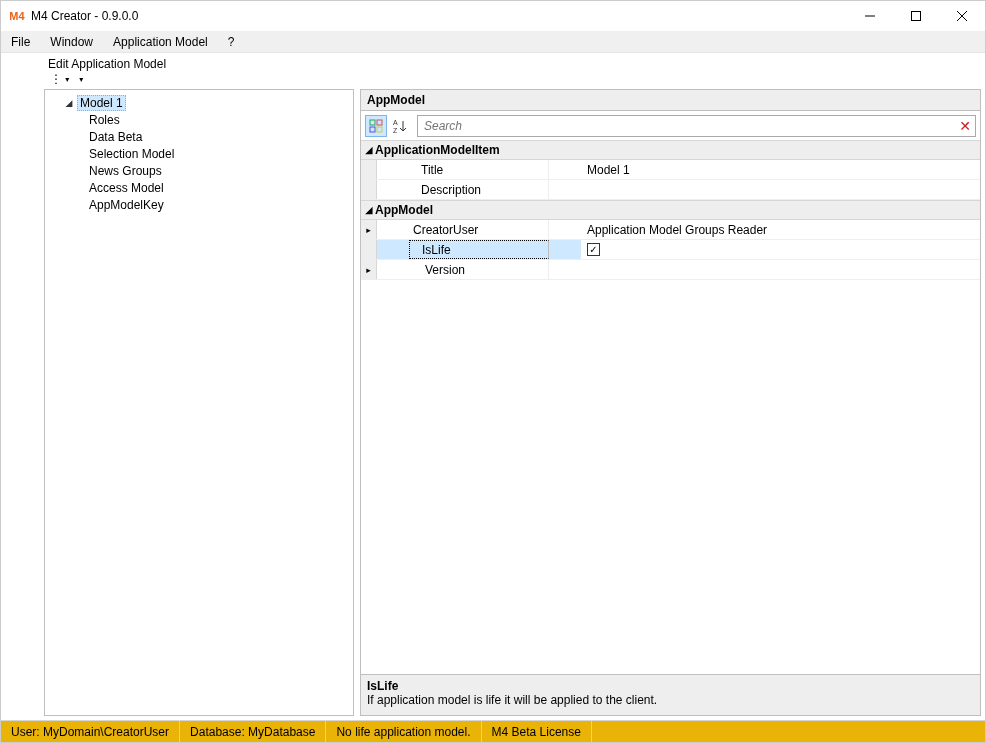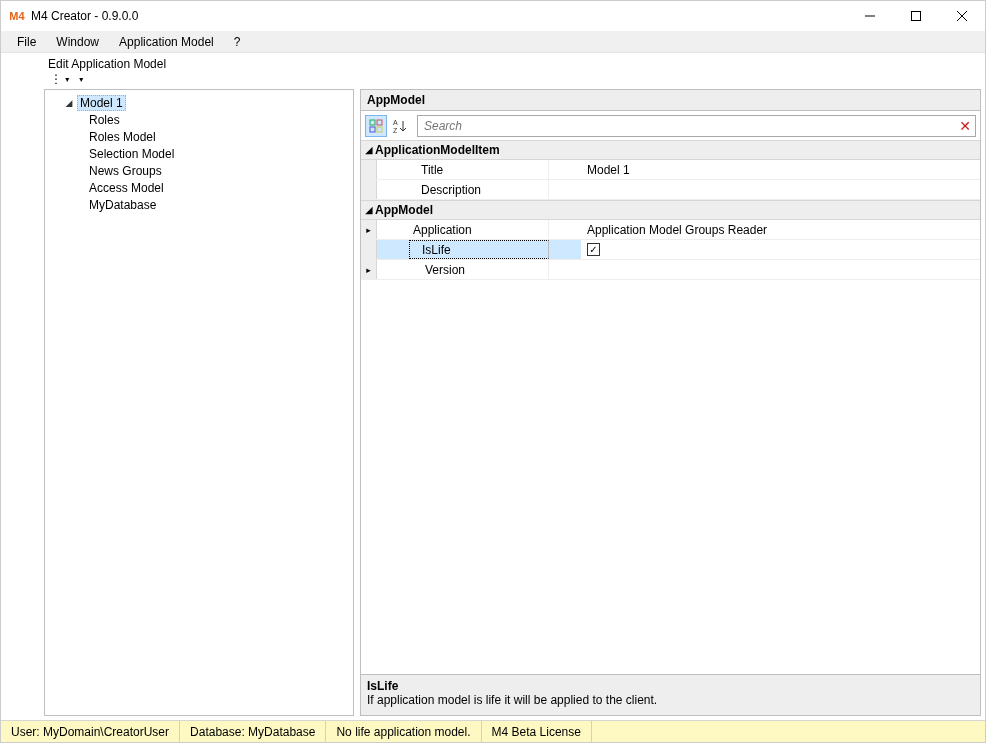--- a/index.html
+++ b/index.html
@@ -34,21 +34,20 @@
 .titlebar .win-btn {
   width: 46px; height: 30px;
   display: flex; align-items: center; justify-content: center;
   cursor: pointer;
 }
 .menubar {
   height: 22px;
   background: #f0f0f0;
   display: flex;
   align-items: center;
-  padding-left: 6px;
   border-bottom: 1px solid #e5e5e5;
 }
 .menubar .menu-item {
   padding: 2px 10px;
   cursor: pointer;
 }
 .client {
   flex: 1;
   display: flex;
   flex-direction: column;
@@ -234,21 +233,21 @@
   border: 1px solid #bfbfbf;
   border-top: none;
   background: #eee;
   padding: 4px 6px 8px 6px;
   min-height: 40px;
 }
 .prop-help .help-title { font-weight: bold; }
 .statusbar {
   height: 22px;
   border-top: 1px solid #d6d6d6;
-  background: #fef9c3;
+  background: #eab308;
   display: flex;
   align-items: stretch;
   font-size: 12px;
 }
 .statusbar .cell {
   padding: 3px 10px;
   border-right: 1px solid #d0d0d0;
   display:flex;align-items:center;
 }
 svg { display:block; }
@@ -298,33 +297,33 @@
     <div class="left-panel">
       <div class="tree">
         <div class="node selected indent-1">
           <span class="expander">◢</span>
           <span class="label">Model 1</span>
         </div>
         <div class="node indent-2">
             <span class="label">Roles</span>
           </div>
         <div class="node indent-2">
-            <span class="label">Roles Model</span>
+            <span class="label">Data Beta</span>
           </div>
         <div class="node indent-2">
             <span class="label">Selection Model</span>
           </div>
         <div class="node indent-2">
             <span class="label">News Groups</span>
           </div>
         <div class="node indent-2">
             <span class="label">Access Model</span>
           </div>
         <div class="node indent-2">
-            <span class="label">MyDatabase</span>
+            <span class="label">AppModelKey</span>
           </div>
       </div>
     </div>
 
     <div class="right-panel">
       <div class="prop-header">AppModel</div>
       <div class="prop-toolbar">
         <div class="tool-btn active">
           <svg width="14" height="14">
             <rect x="1" y="1" width="5" height="5" fill="none" stroke="#2a5"></rect>
@@ -365,21 +364,21 @@
           <div class="name-cell">Description</div>
           <div class="value-cell"></div>
         </div>
 
         <div class="pg-cat">
           <span class="expander">◢</span>
           <span>AppModel</span>
         </div>
         <div class="pg-row">
           <div class="exp-cell">▸</div>
-          <div class="name-cell" style="padding-left:4px;">Application</div>
+          <div class="name-cell" style="padding-left:4px;">CreatorUser</div>
           <div class="value-cell">Application Model Groups Reader</div>
         </div>
         <div class="pg-row selected">
           <div class="exp-cell"></div>
           <div class="name-cell">IsLife</div>
           <div class="value-cell">
             <span class="checkbox">✓</span>
           </div>
         </div>
         <div class="pg-row">

